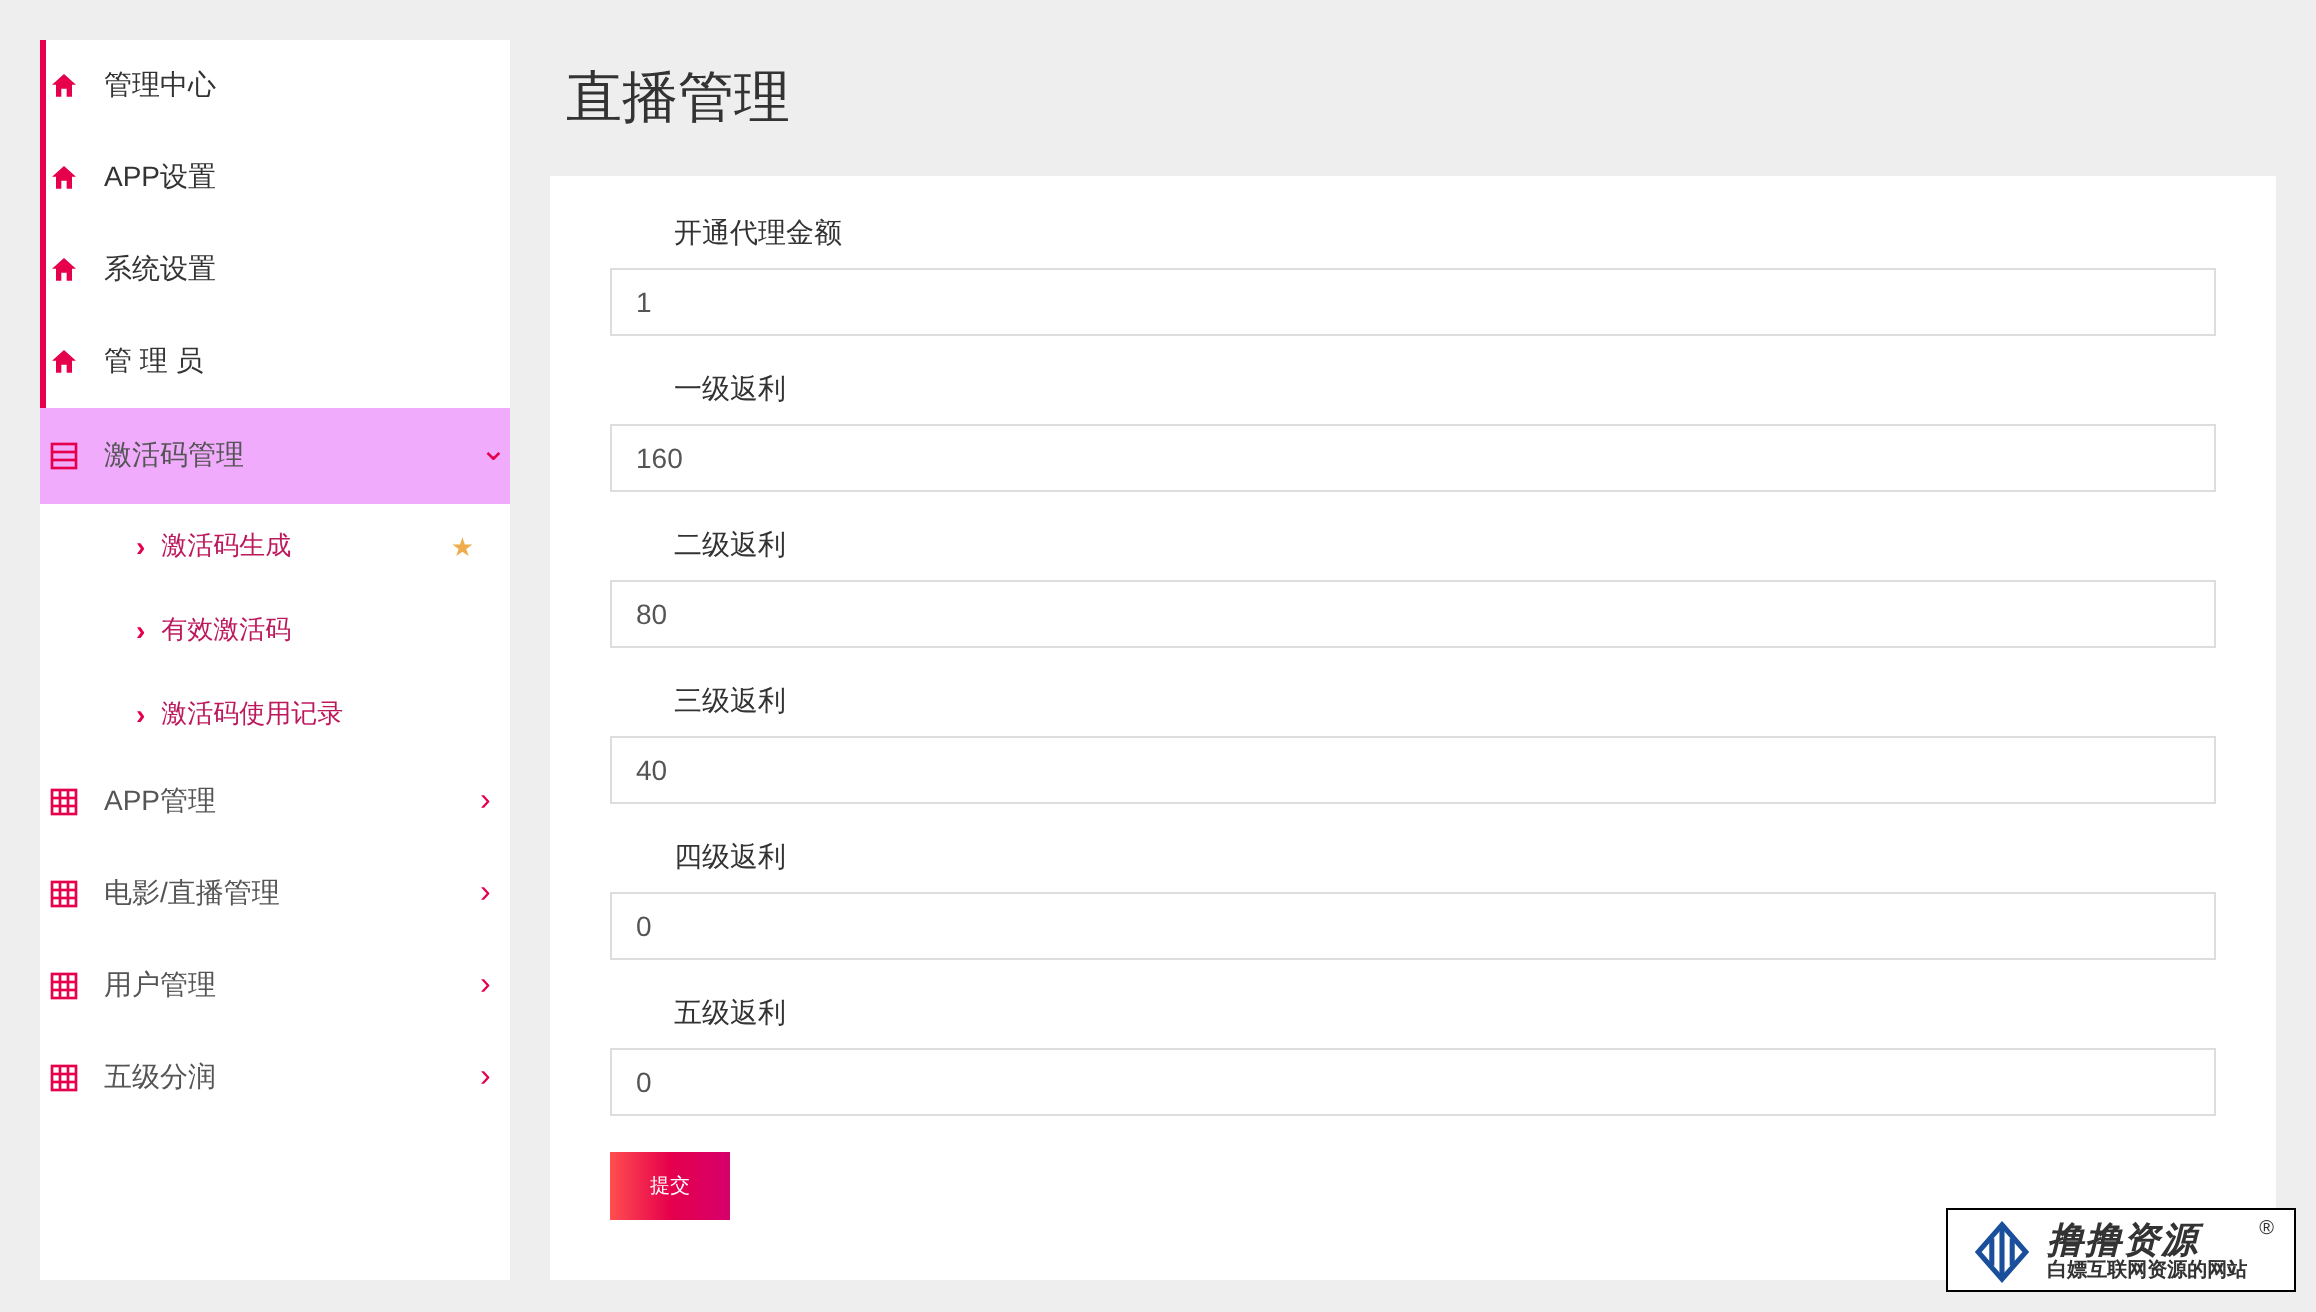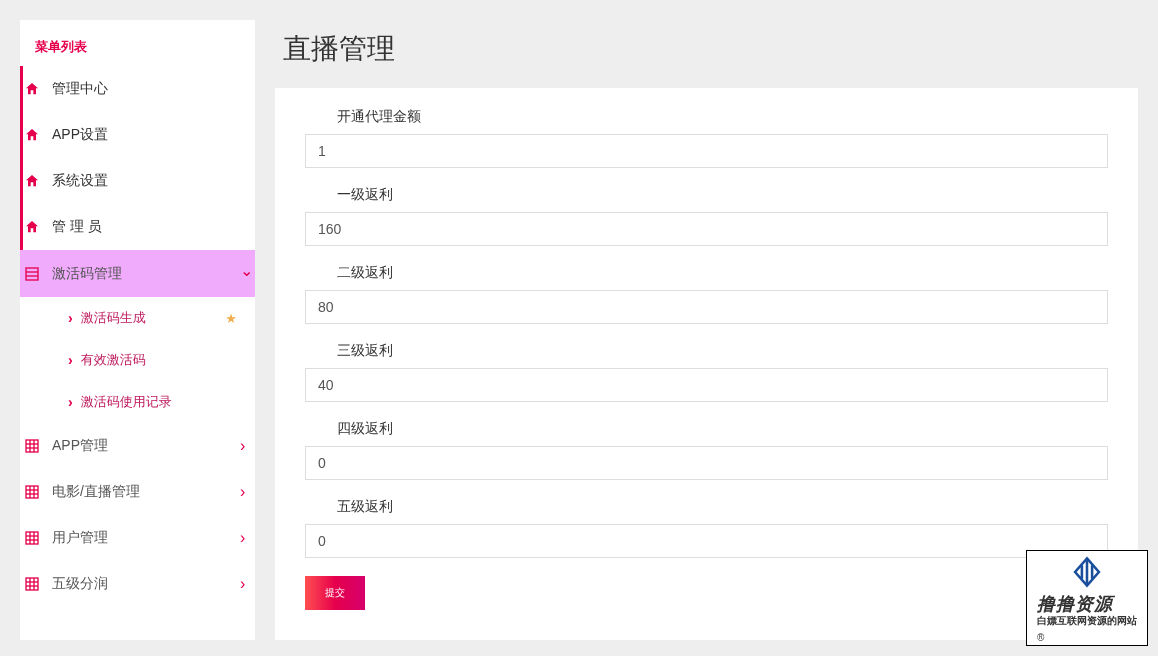--- a/index.html
+++ b/index.html
@@ -21,33 +21,32 @@
 .submenu-item .arrow { color: #e6004c; font-size: 14px; margin-right: 8px; font-weight: bold; }
 .submenu-item .label { color: #be185d; font-size: 13px; }
 .submenu-item .star { position: absolute; right: 18px; color: #f0ad4e; font-size: 13px; }
 .main { flex: 1; }
 .page-title { font-size: 28px; color: #333; margin: 10px 0 20px 8px; font-weight: normal; }
 .form-card { background: #fff; padding: 20px 30px 30px 30px; }
 .form-group { margin-bottom: 18px; }
 .form-label { display: block; font-size: 14px; color: #333; margin-bottom: 8px; margin-left: 32px; }
 .form-input { width: 100%; padding: 8px 12px; border: 1px solid #ddd; font-size: 14px; color: #555; outline: none; }
 .submit-btn { padding: 10px 20px; background: linear-gradient(90deg, #ff4e50 0%, #e6004c 50%, #d6006c 100%); color: #fff; border: none; font-size: 10px; cursor: pointer; }
-.watermark { position: fixed; right: 10px; bottom: 10px; border: 1px solid #000; background: #fff; padding: 4px 10px 2px 10px; display: flex; align-items: center; gap: 6px; flex-direction: column; }
+.watermark { position: fixed; right: 10px; bottom: 10px; border: 1px solid #000; background: #fff; padding: 4px 10px 2px 10px; display: flex; align-items: center; gap: 6px; }
 .watermark .wm-logo { width: 34px; height: 34px; }
 .watermark .wm-text { display: flex; flex-direction: column; line-height: 1.1; }
 .watermark .wm-main { font-size: 18px; font-weight: 900; font-style: italic; letter-spacing: 1px; }
 .watermark .wm-sub { font-size: 10px; font-weight: bold; }
 .watermark .wm-r { font-size: 10px; align-self: flex-start; }
 </style>
 </head>
 <body>
 
 <div class="container">
   <aside class="sidebar">
-    <div class="sidebar-header">菜单列表</div>
     <nav id="sidebar-nav">
         <div class="menu-item pink">
           <span class="icon">
             <svg width="16" height="16" viewBox="0 0 24 24" fill="#e6004c">
               <path d="M12 3l9 8h-3v9h-4v-6h-4v6H6v-9H3l9-8z"></path>
             </svg>
           </span>
           <span class="label">管理中心</span>
         </div>
         <div class="menu-item pink">

